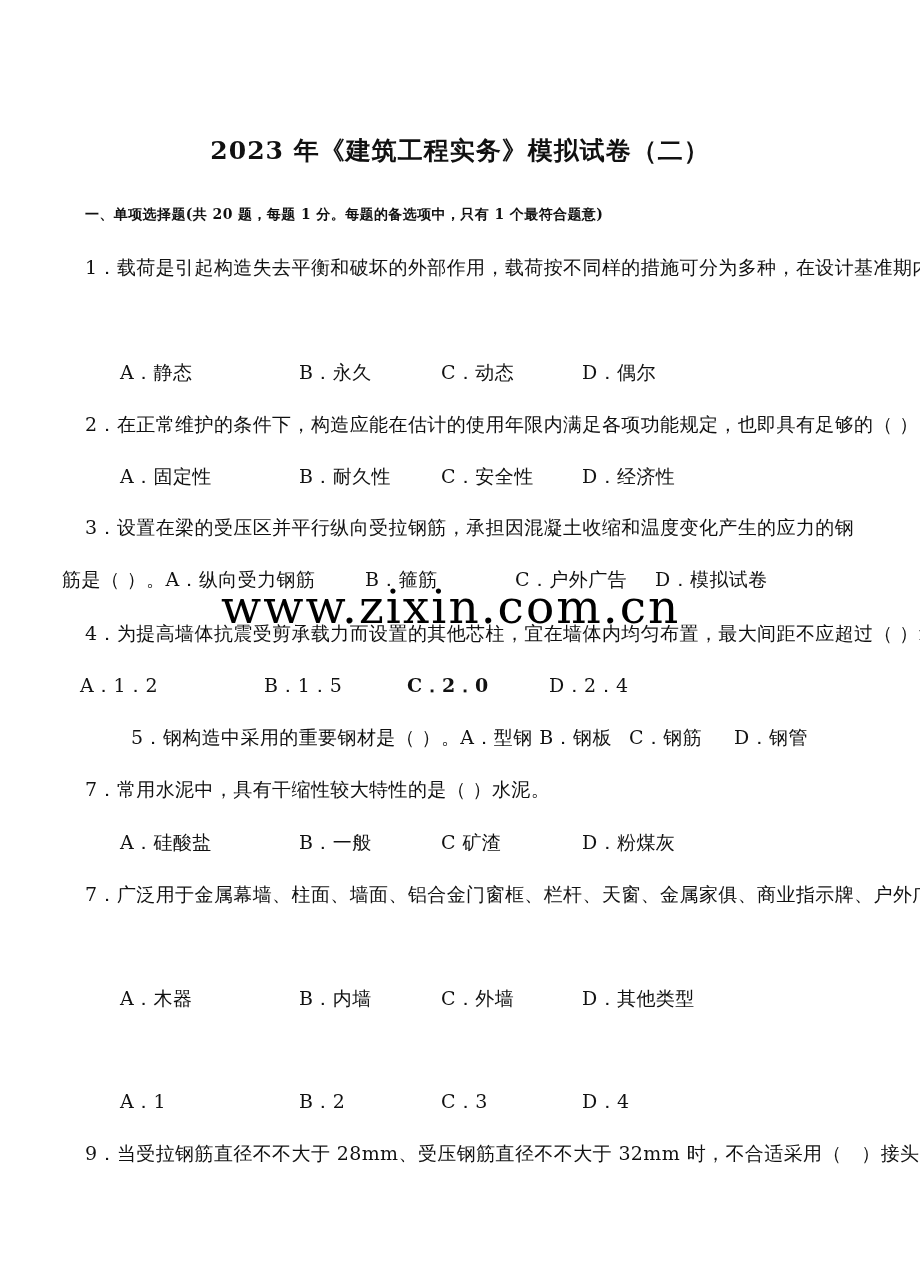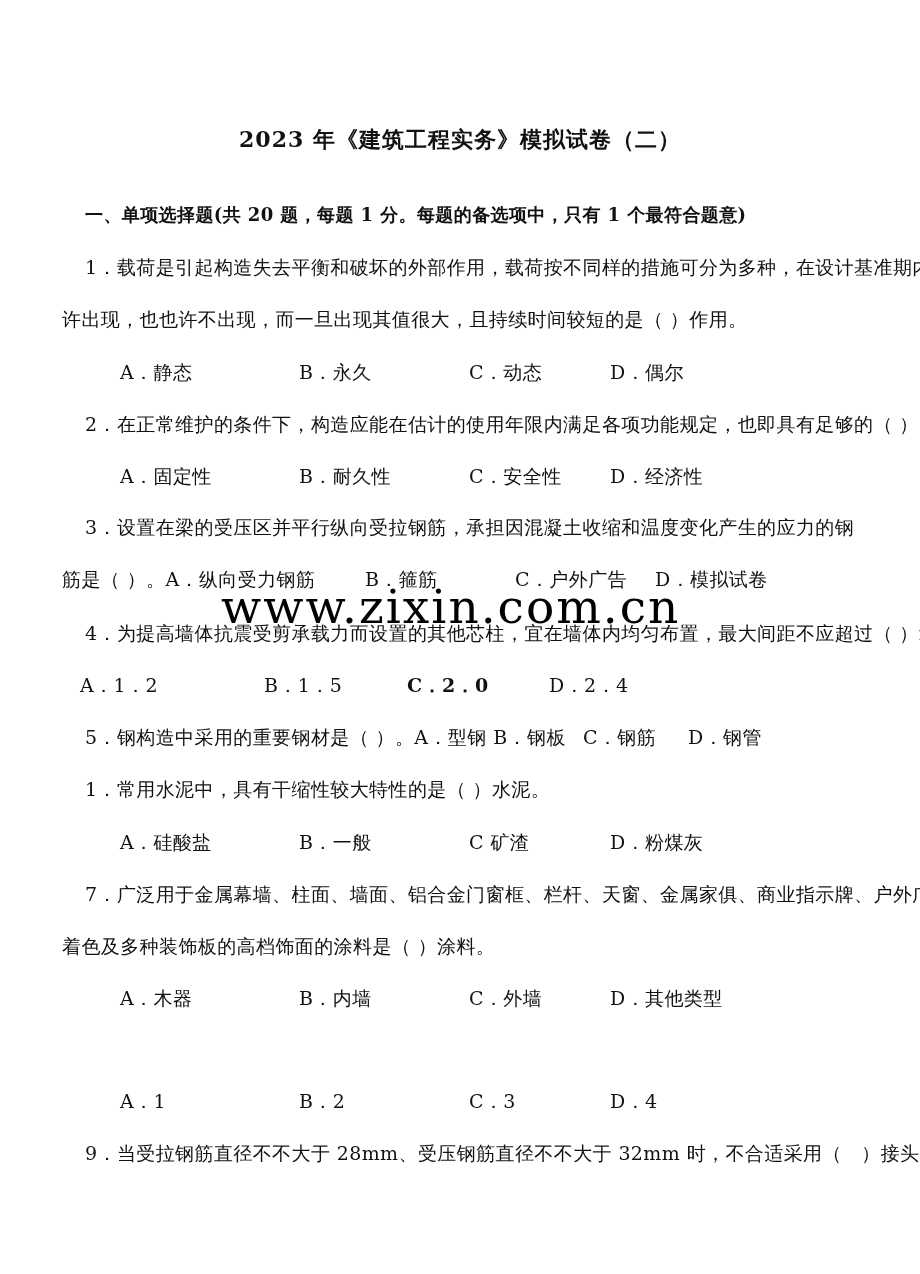--- a/index.html
+++ b/index.html
@@ -22,22 +22,22 @@
     user-select:none;
   }
   .ln{
     position:absolute;
     white-space:nowrap;
     font-size:19px;
     line-height:23px;
     letter-spacing:0.4px;
     z-index:1;
   }
-  .p-title{top:124px;left:0;width:100%;text-align:center;font-size:22px;line-height:30px;font-weight:bold;letter-spacing:1px;}
-  .p-section{top:203px;left:85px;font-weight:bold;font-size:18px;}
+  .p-title{top:136px;left:0;width:100%;text-align:center;font-size:25px;line-height:30px;font-weight:bold;letter-spacing:1px;}
+  .p-section{top:203px;left:85px;font-weight:bold;font-size:14px;}
   .p-q1l1{top:256px;left:85px;}
   .p-q1l2{top:308px;left:62px;}
   .p-q1o{top:361px;left:120px;}
   .p-q2{top:413px;left:85px;}
   .p-q2o{top:465px;left:120px;}
   .p-q3l1{top:516px;left:85px;text-align:center;}
   .p-q3l2{top:568px;left:62px;}
   .p-q4{top:622px;left:85px;}
   .p-q4o{top:674px;left:80px;}
   .p-q5{top:726px;left:85px;}
@@ -46,42 +46,41 @@
   .p-q7l1{top:883px;left:85px;}
   .p-q7l2{top:935px;left:62px;}
   .p-q7o{top:987px;left:120px;}
   .p-q8{top:1038px;left:85px;}
   .p-q8o{top:1090px;left:120px;}
   .p-q9{top:1142px;left:85px;}
 
   .opts span{display:inline-block;white-space:nowrap;}
   .opts-std span:nth-child(1){width:179px;}
   .opts-std span:nth-child(2){width:142px;}
-  .opts-std span:nth-child(3){width:141px;margin-left:28px;}
+  .opts-std span:nth-child(3){width:141px;}
   .opts-q4 span:nth-child(1){width:184px;}
   .opts-q4 span:nth-child(2){width:143px;}
   .opts-q4 span:nth-child(3){width:142px;font-weight:bold;}
 
   .seg{display:inline-block;white-space:nowrap;vertical-align:top;}
   .w303{width:303px;} .w150{width:150px;} .w140{width:140px;}
-  .w391{width:391px;} .w107{width:107px;text-align:center;} .w105{width:105px;}
+  .w391{width:391px;margin-left:46px;} .w107{width:107px;text-align:center;} .w105{width:105px;}
 </style>
 </head>
 <body>
 
 <div class="page">
 
   <div class="watermark">www.zixin.com.cn</div>
 
   <div class="ln p-title">2023 年《建筑工程实务》模拟试卷（二）</div>
 
   <div class="ln p-section">一、单项选择题(共 20 题，每题 1 分。每题的备选项中，只有 1 个最符合题意)</div>
 
   <div class="ln p-q1l1">1．载荷是引起构造失去平衡和破坏的外部作用，载荷按不同样的措施可分为多种，在设计基准期内也</div>
-  <div class="ln p-q1l2">许出现，也也许不出现，而一旦出现其值很大，且持续时间较短的是（ ）作用。</div>
   <div class="ln p-q1o opts opts-std">
     <span>A．静态</span><span>B．永久</span><span>C．动态</span><span>D．偶尔</span>
   </div>
 
   <div class="ln p-q2">2．在正常维护的条件下，构造应能在估计的使用年限内满足各项功能规定，也即具有足够的（ ）。</div>
   <div class="ln p-q2o opts opts-std">
     <span>A．固定性</span><span>B．耐久性</span><span>C．安全性</span><span>D．经济性</span>
   </div>
 
   <div class="ln p-q3l1">3．设置在梁的受压区并平行纵向受拉钢筋，承担因混凝土收缩和温度变化产生的应力的钢</div>
@@ -91,27 +90,26 @@
 
   <div class="ln p-q4">4．为提高墙体抗震受剪承载力而设置的其他芯柱，宜在墙体内均匀布置，最大间距不应超过（ ）m。</div>
   <div class="ln p-q4o opts opts-q4">
     <span>A．1．2</span><span>B．1．5</span><span>C．2．0</span><span>D．2．4</span>
   </div>
 
   <div class="ln p-q5">
     <span class="seg w391"><span>5．钢构造中采用的重要钢材是（ ）。</span><span>A．型钢</span></span><span class="seg w107">B．钢板</span><span class="seg w105">C．钢筋</span><span class="seg">D．钢管</span>
   </div>
 
-  <div class="ln p-q6">1．常用水泥中，具有干缩性较大特性的是（ ）水泥。</div>
+  <div class="ln p-q6">7．常用水泥中，具有干缩性较大特性的是（ ）水泥。</div>
   <div class="ln p-q6o opts opts-std">
     <span>A．硅酸盐</span><span>B．一般</span><span>C 矿渣</span><span>D．粉煤灰</span>
   </div>
 
   <div class="ln p-q7l1">7．广泛用于金属幕墙、柱面、墙面、铝合金门窗框、栏杆、天窗、金属家俱、商业指示牌、户外广告</div>
-  <div class="ln p-q7l2">着色及多种装饰板的高档饰面的涂料是（ ）涂料。</div>
   <div class="ln p-q7o opts opts-std">
     <span>A．木器</span><span>B．内墙</span><span>C．外墙</span><span>D．其他类型</span>
   </div>
 
   <div class="ln p-q8o opts opts-std">
     <span>A．1</span><span>B．2</span><span>C．3</span><span>D．4</span>
   </div>
 
   <div class="ln p-q9">9．当受拉钢筋直径不不大于 28mm、受压钢筋直径不不大于 32mm 时，不合适采用（　）接头。</div>
 

